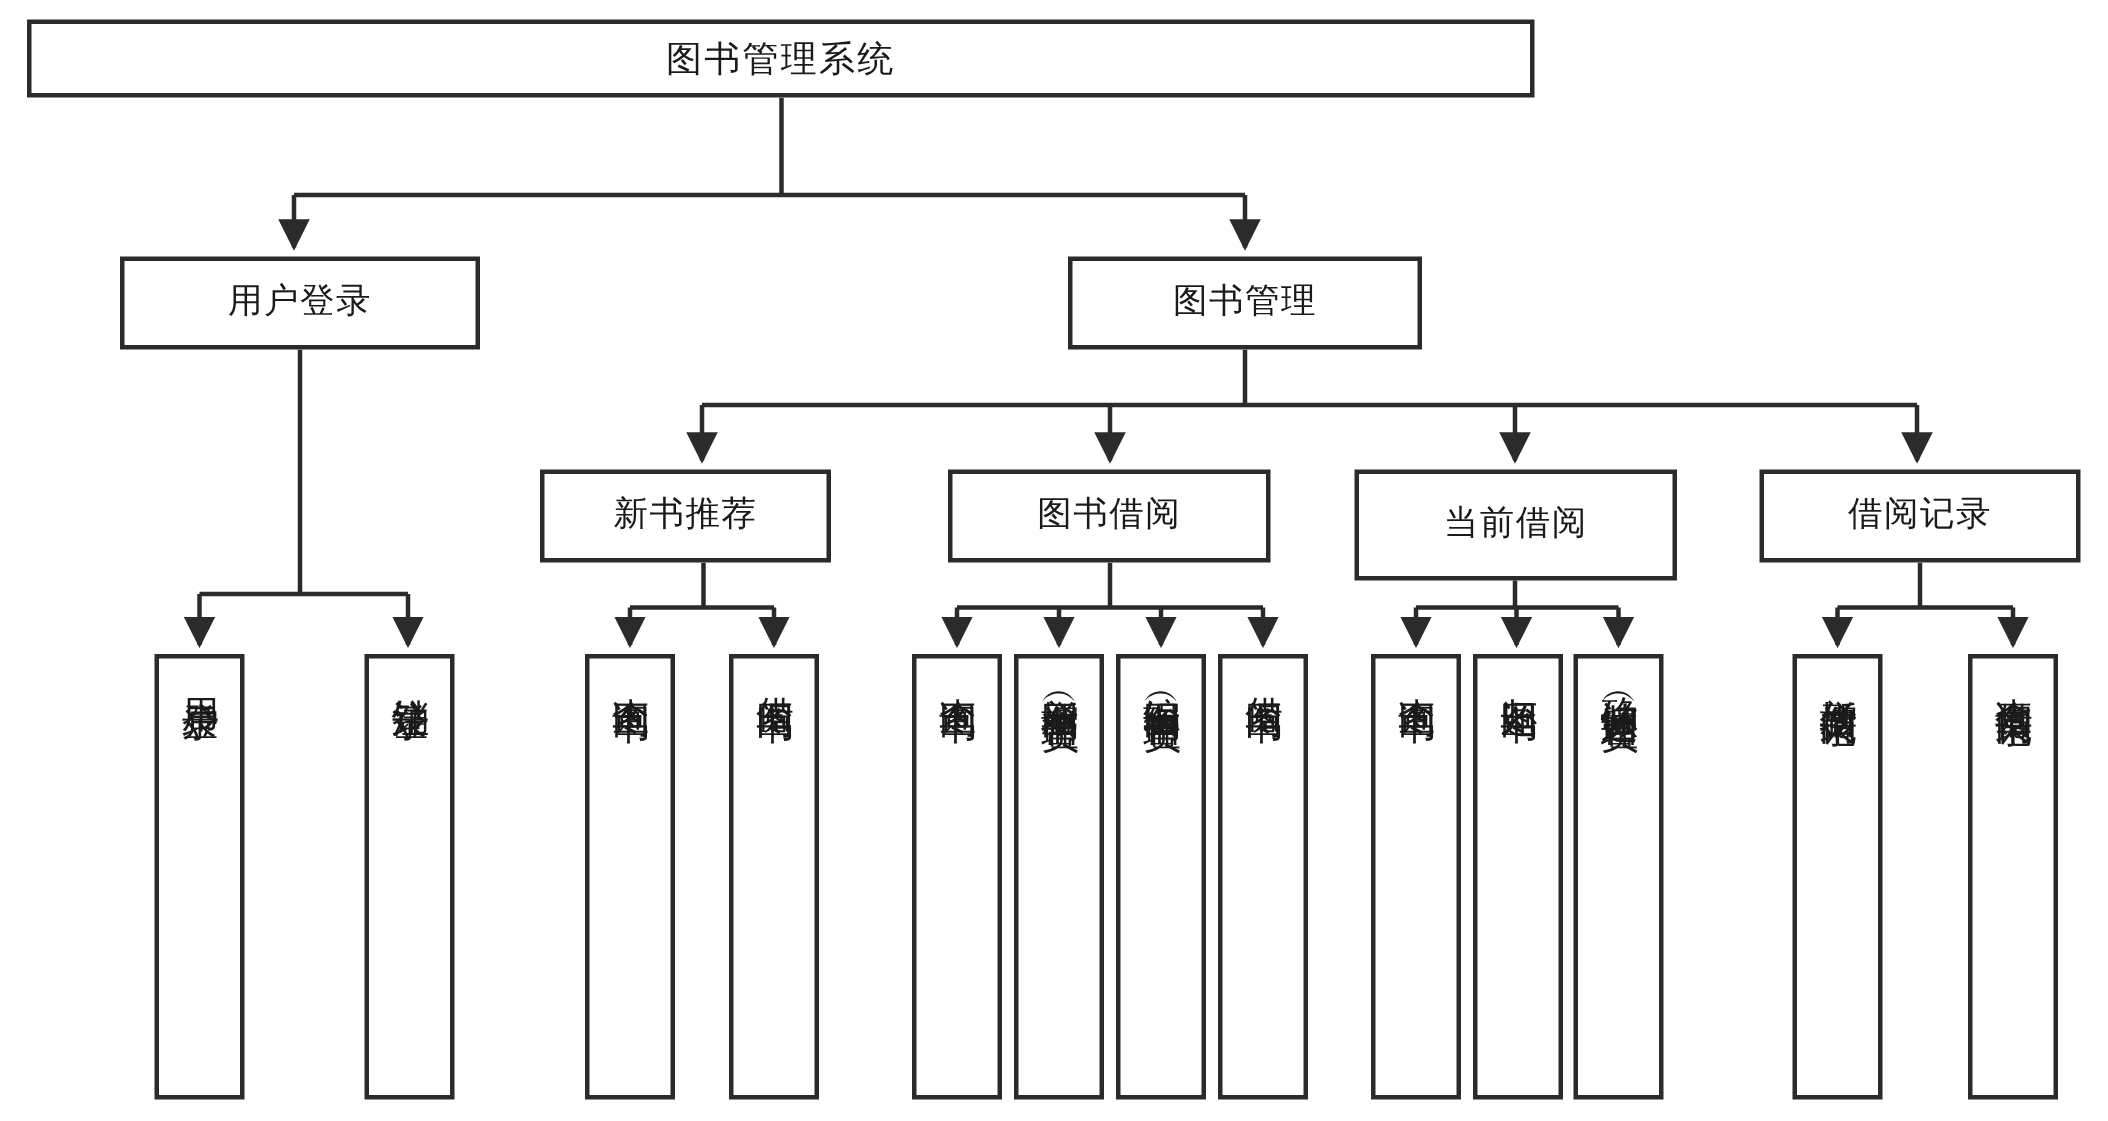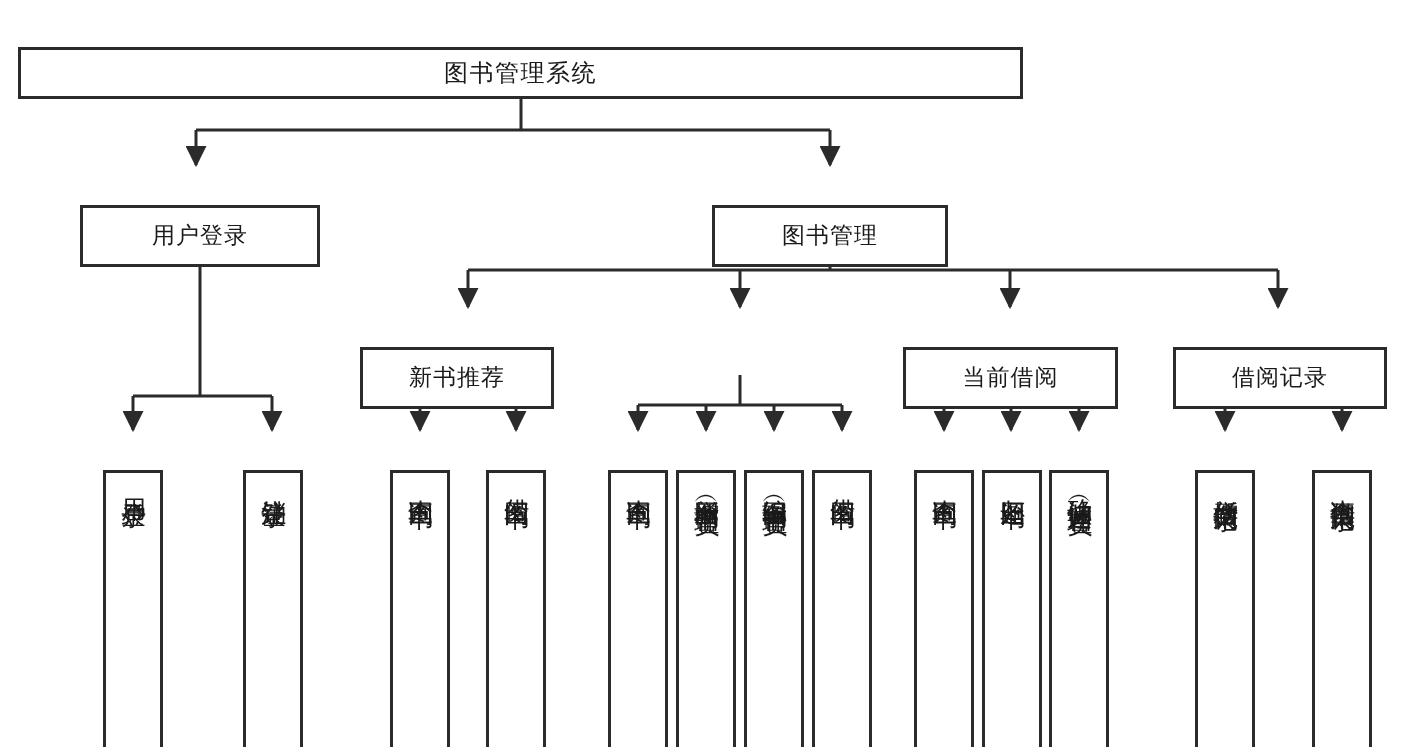--- a/index.html
+++ b/index.html
@@ -28,21 +28,20 @@
   }
   .node {
     position: absolute;
     box-sizing: border-box;
     background: #ffffff;
     border: 3px solid #2b2b2b;
     display: flex;
     align-items: center;
     justify-content: center;
     color: #1a1a1a;
-    margin-top: 34px;
   }
   .node-label {
     display: block;
     text-align: center;
     line-height: 1.18;
     white-space: nowrap;
   }
   
   .node.h .node-label {
     font-size: 23px;
@@ -143,22 +142,25 @@
   </div>
 
   <div class="node h" style="left:712px; top:171px; width:236px; height:62px;">
     <span class="node-label">图书管理</span>
   </div>
 
   <div class="node h" style="left:360px; top:313px; width:194px; height:62px;">
     <span class="node-label">新书推荐</span>
   </div>
 
-
-  <div class="node h" style="left:903px; top:313px; width:215px; height:62px;">
+  <div class="node h" style="left:632px; top:313px; width:215px; height:62px;">
+    <span class="node-label">图书借阅</span>
+  </div>
+
+  <div class="node h" style="left:903px; top:313px; width:215px; height:74px;">
     <span class="node-label">当前借阅</span>
   </div>
 
   <div class="node h" style="left:1173px; top:313px; width:214px; height:62px;">
     <span class="node-label">借阅记录</span>
   </div>
 
   <div class="node v" style="left:103px; top:436px; width:60px; height:297px;">
     <span class="node-label">用户登录</span>
   </div>

